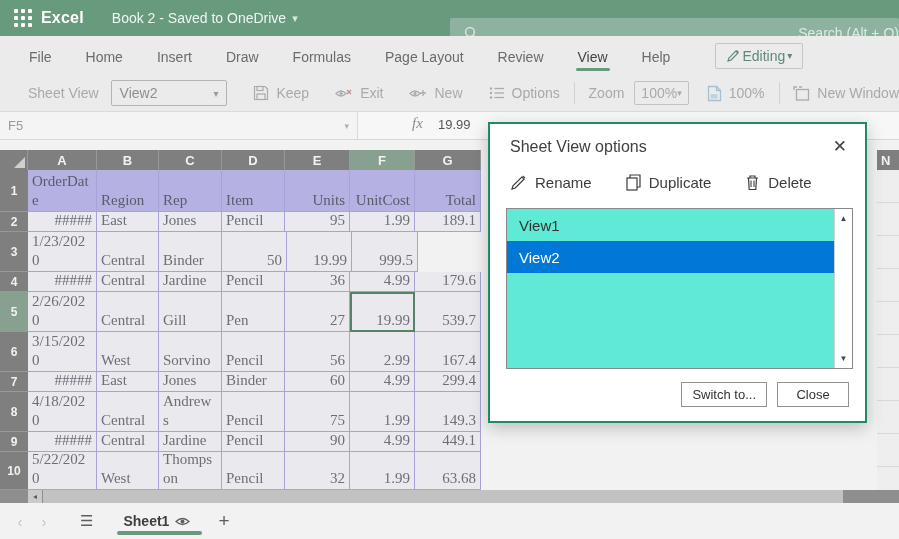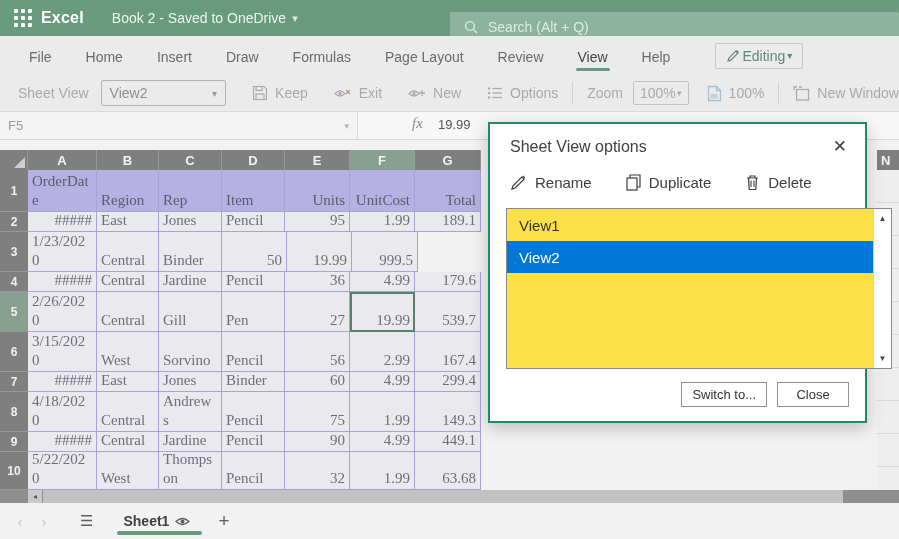--- a/index.html
+++ b/index.html
@@ -6,36 +6,36 @@
   html,body { width:899px; height:539px; overflow:hidden; }
   body { font-family:"Liberation Sans","DejaVu Sans",sans-serif; background:#f2f2f2; position:relative; }
 
   
   .topbar { position:absolute; left:0; top:0; width:899px; height:36px; background:#689a7e; display:flex; align-items:center; }
   .waffle { width:22px; height:22px; margin-left:12px; display:grid; grid-template-columns:repeat(3,1fr); grid-template-rows:repeat(3,1fr); gap:3px; padding:2px; cursor:pointer; }
   .waffle span { background:#fff; width:4px; height:4px; border-radius:1px; }
   .app-name { color:#fff; font-size:16px; font-weight:700; margin-left:7px; letter-spacing:.2px; }
   .doc-title { color:#eef6f1; font-size:14px; margin-left:28px; display:flex; align-items:center; gap:6px; }
   .doc-title .chev { font-size:11px; color:#d9e8e0; }
-  .searchbox { position:absolute; left:450px; top:12px; width:449px; height:30px; background:#8db3a0; border-radius:2px; display:flex; align-items:center; color:#dcebe3; font-size:14px; }
+  .searchbox { position:absolute; left:450px; top:18px; width:449px; height:30px; background:#8db3a0; border-radius:2px; display:flex; align-items:center; color:#dcebe3; font-size:14px;justify-content:space-between; }
   .searchbox svg { margin:0 10px 0 14px; }
 
   
   .ribbon-tabs { position:absolute; left:0; top:36px; width:899px; height:39px; background:#ebebeb; display:flex; align-items:center; }
   .rtab { font-size:14px; color:#6b6b6b; padding:10px 15px 8px; margin:0 2px; cursor:pointer; position:relative; white-space:nowrap; }
   .rtab.active { color:#444; }
   .rtab.active::after { content:""; position:absolute; left:13px; right:13px; bottom:2px; height:3px; border-radius:2px; background:#689a7e; }
   .editing-btn { margin-left:28px; border:1px solid #c6c6c6; border-radius:2px; height:26px; padding:0 10px; display:flex; align-items:center; gap:2px; color:#5f8878; font-size:14px; cursor:pointer; background:transparent; }
   .editing-btn .chev { font-size:10px; }
 
   
   .cmdrow { position:absolute; left:0; top:75px; width:899px; height:37px; background:#ebebeb; border-bottom:1px solid #dadada; display:flex; align-items:center; color:#a9a9a9; font-size:14px; white-space:nowrap; overflow:hidden; }
   .cmd { display:flex; align-items:center; gap:7px; cursor:pointer; }
   .cmd svg { flex:0 0 auto; }
-  .sv-label { margin-left:18px; }
+  .sv-label { margin-left:28px; }
   .view-select { margin-left:12px; width:142px; height:26px; border:1px solid #b4b4b4; border-radius:2px; display:flex; align-items:center; justify-content:space-between; padding:0 8px; color:#8f8f8f; background:#ebebeb; cursor:pointer; }
   .view-select .chev { font-size:10px; color:#9a9a9a; }
   .vsep { width:1px; height:22px; background:#d2d2d2; margin:0 14px; }
   .zoom-select { width:62px; height:24px; border:1px solid #c2c2c2; border-radius:2px; display:flex; align-items:center; justify-content:space-between; padding:0 6px; margin-left:10px; cursor:pointer; }
   .zoom-select .chev { font-size:9px; }
 
   
   .fbar { position:absolute; left:0; top:112px; width:899px; height:28px; background:#f7f7f7; border-bottom:1px solid #d8d8d8; }
   .namebox { position:absolute; left:0; top:0; width:358px; height:27px; background:#f4f4f4; border-right:1px solid #d9d9d9; display:flex; align-items:center; justify-content:space-between; padding:0 8px; color:#9a9a9a; font-size:13px; cursor:text; }
   .namebox .chev { font-size:9px; color:#b0b0b0; }
@@ -74,21 +74,21 @@
   .sheettab { margin-left:26px; display:flex; align-items:center; gap:6px; color:#3e3e3e; font-size:14px; font-weight:700; position:relative; padding:8px 4px; cursor:pointer; }
   .sheettab::after { content:""; position:absolute; left:-2px; right:-8px; bottom:2px; height:4px; border-radius:2px; background:#689a7e; }
   .addsheet { margin-left:24px; color:#5f5f5f; font-size:19px; cursor:pointer; }
 
   
   .dialog { position:absolute; left:488px; top:122px; width:379px; height:301px; background:#fff; border:2px solid #1f8b63; box-shadow:0 5px 16px rgba(0,0,0,.22); }
   .dlg-title { position:absolute; left:20px; top:14px; font-size:16px; color:#404040; }
   .dlg-close { position:absolute; right:14px; top:10px; font-size:17px; color:#444; cursor:pointer; padding:2px 4px; }
   .dlg-actions { position:absolute; left:20px; top:50px; display:flex; align-items:center; gap:34px; }
   .dlg-act { display:flex; align-items:center; gap:8px; font-size:15px; color:#3d3d3d; cursor:pointer; }
-  .listbox { position:absolute; left:16px; top:84px; width:386px; height:161px; border:1px solid #8a8a8a; background:#fde047; overflow:hidden; }
+  .listbox { position:absolute; left:16px; top:84px; width:347px; height:161px; border:1px solid #8a8a8a; background:#5eead4; overflow:hidden; }
   .list-items { position:absolute; left:0; top:0; right:18px; bottom:0; }
   .list-item { height:32px; display:flex; align-items:center; padding-left:12px; font-size:15px; color:#333; cursor:pointer; }
   .list-item.selected { background:#0078d7; color:#fff; }
   .list-scroll { position:absolute; right:0; top:0; width:18px; height:100%; border-left:1px solid #d0d0d0; background:#fff; }
   .list-scroll .sarrow { position:absolute; left:0; width:17px; height:17px; display:flex; align-items:center; justify-content:center; font-size:8px; color:#444; cursor:pointer; }
   .list-scroll .up { top:1px; }
   .list-scroll .down { bottom:1px; }
   .dlg-buttons { position:absolute; right:16px; bottom:14px; display:flex; gap:10px; }
   .dlg-btn { min-width:72px; height:25px; background:#fff; border:1px solid #919191; font-size:13px; color:#333; font-family:"Liberation Sans",sans-serif; display:flex; align-items:center; justify-content:center; padding:0 10px; cursor:pointer; }
 </style>

